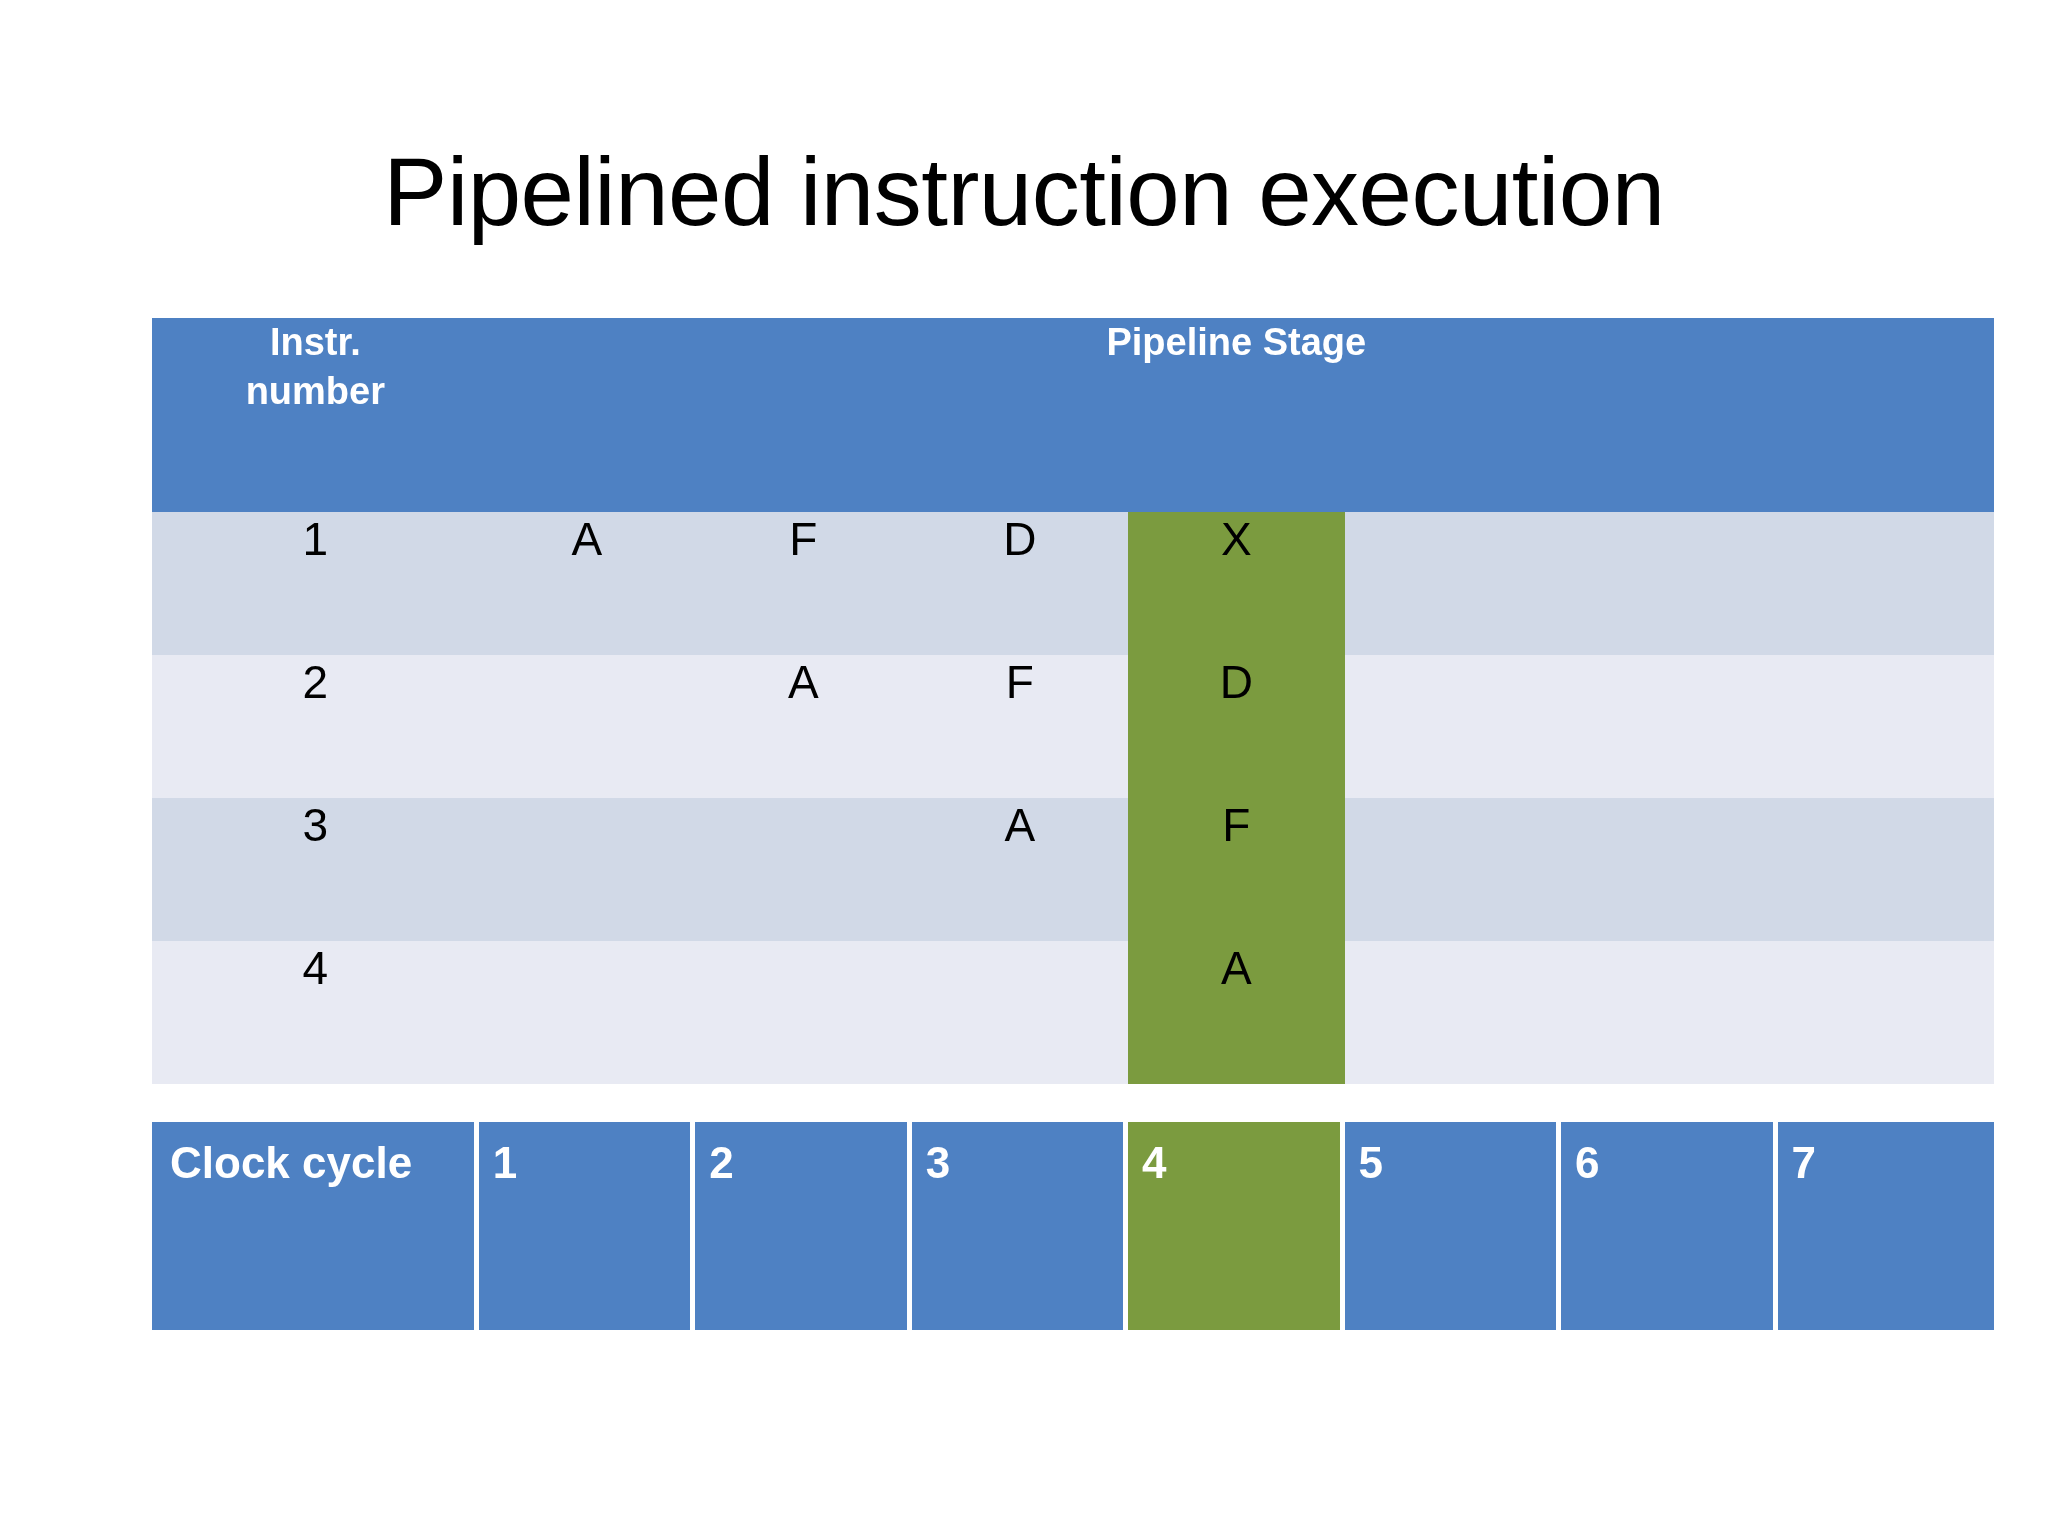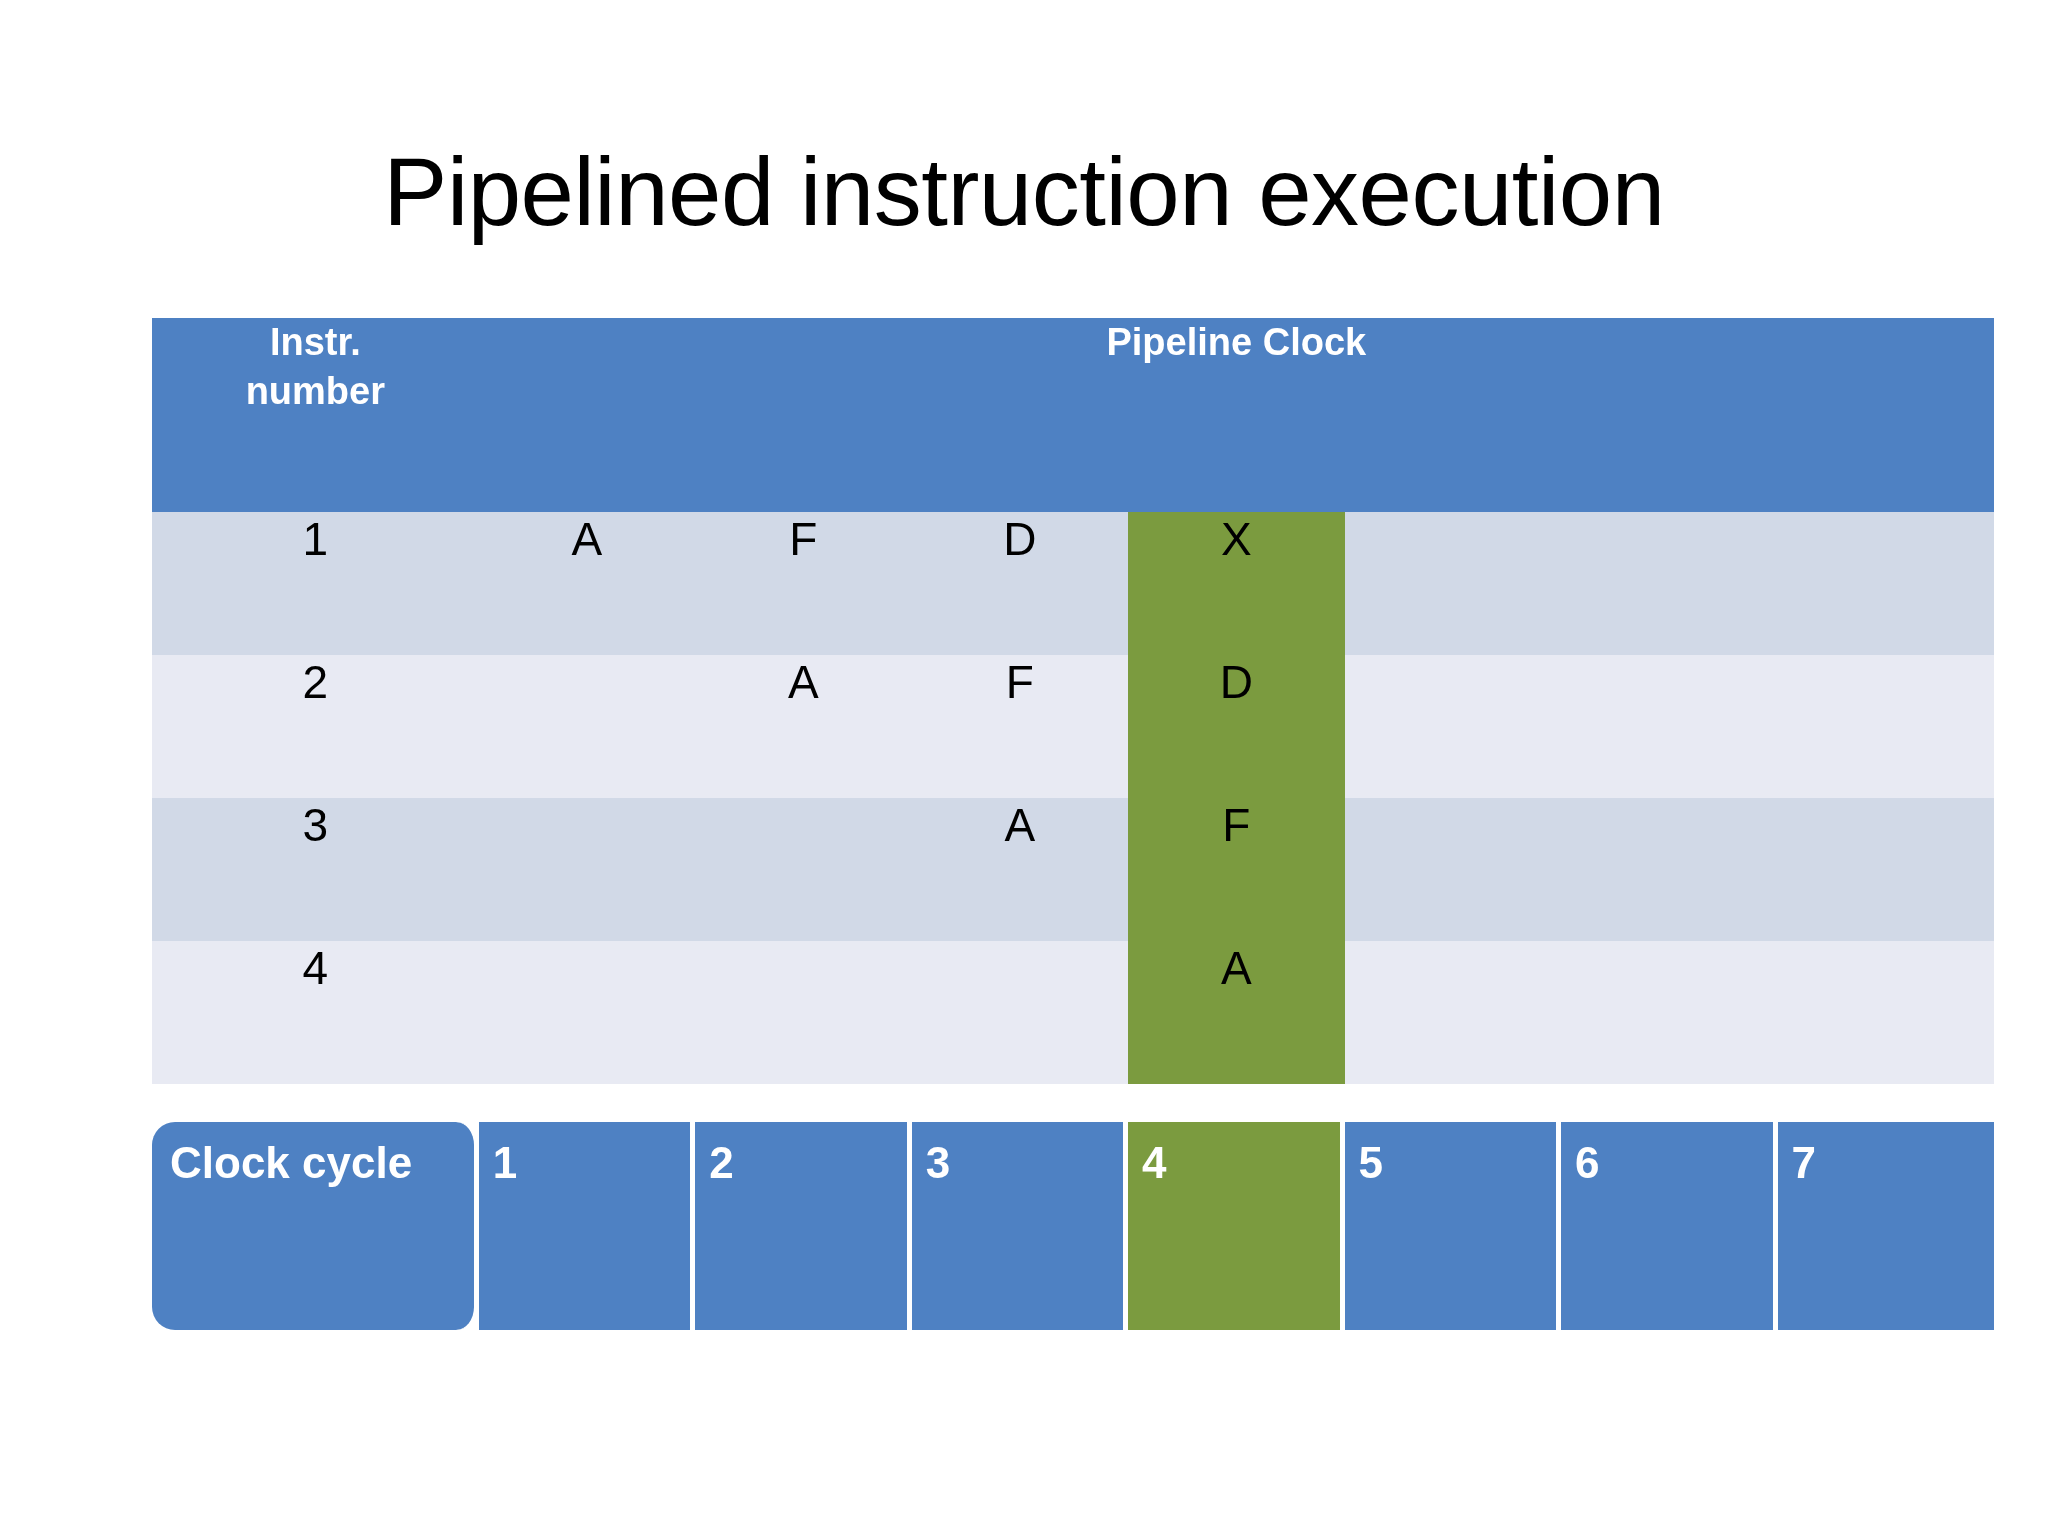--- a/index.html
+++ b/index.html
@@ -105,21 +105,21 @@
     color: #ffffff;
     height: 208px;
     font-size: 44px;
     font-weight: bold;
     text-align: left;
     padding: 16px 0 0 14px;
     border-right: 5px solid #ffffff;
     box-sizing: border-box;
     vertical-align: top;
   }
-  .clk-cell.clk-label { padding-left: 18px; border-radius: 23px; }
+  .clk-cell.clk-label { padding-left: 18px; }
   .clk-cell.highlight { background: #7B9B3F; }
   .clk-cell.last-col { border-right: 0; }
 </style>
 </head>
 <body>
 
 <div id="slide-title">Pipelined instruction execution</div>
 
 <table id="pipeline-table">
   <colgroup>
@@ -131,21 +131,21 @@
     <col class="c-stage">
       <col class="c-stage">
       <col class="c-stage">
   </colgroup>
   <thead>
     <tr>
       <th class="hdr-cell">
         <span>Instr.</span><br>
         <span>number</span>
       </th>
-      <th class="hdr-cell hdr-span" colspan="7">Pipeline Clock</th>
+      <th class="hdr-cell hdr-span" colspan="7">Pipeline Stage</th>
     </tr>
   </thead>
   <tbody id="pipeline-body">
 
   <tr class="body-row row-odd">
         <td class="cell instr-col">1</td>
         <td class="cell">A</td>
         <td class="cell">F</td>
         <td class="cell">D</td>
         <td class="cell highlight">X</td>

